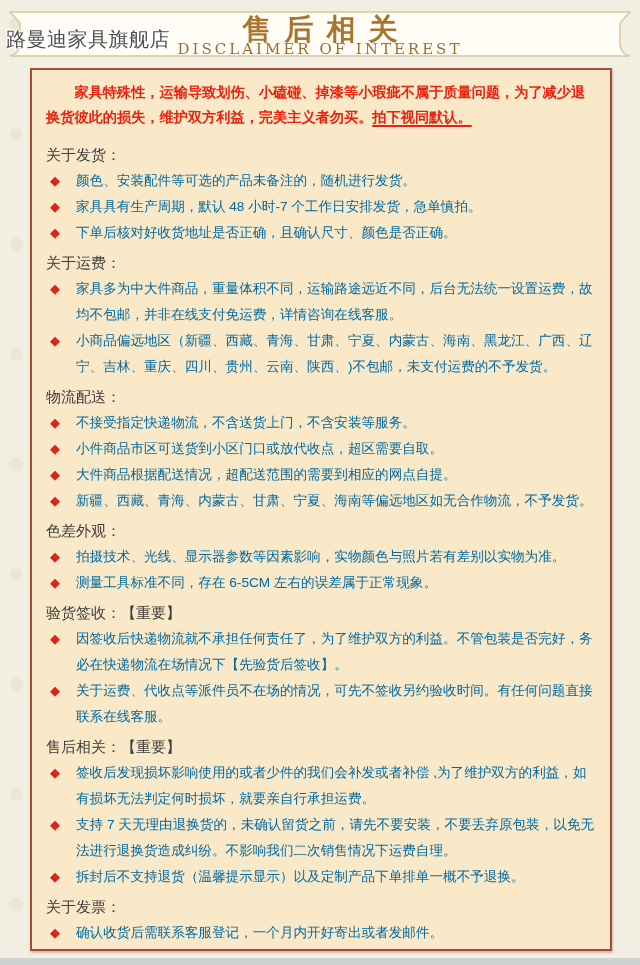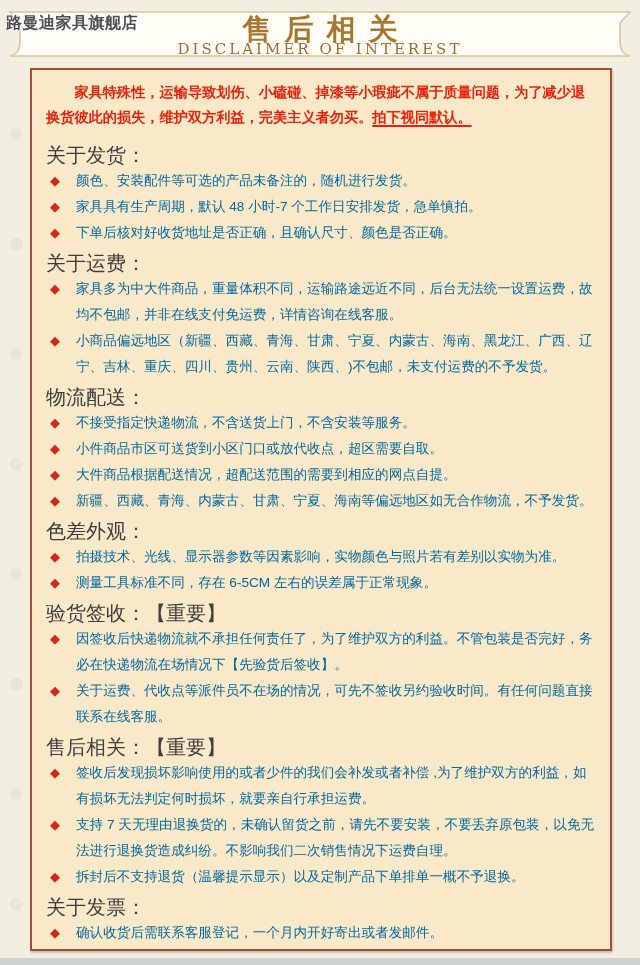--- a/index.html
+++ b/index.html
@@ -22,41 +22,41 @@
   .title{
     margin-top:4px;font-family:"DejaVu Serif","Liberation Serif",serif;
     font-size:29px;font-weight:bold;color:#a8762e;
     letter-spacing:13px;text-indent:13px;line-height:30px;
   }
   .subtitle{
     font-family:"DejaVu Serif","Liberation Serif",serif;
     font-size:15px;color:#9d6d35;letter-spacing:3px;line-height:11px;
   }
   .watermark{
-    position:absolute;left:-2px;top:3px;z-index:5;
-    font-size:16px;font-weight:bold;color:#4f4f4f;letter-spacing:0.5px;
+    position:absolute;left:-2px;top:16px;z-index:5;
+    font-size:20px;font-weight:normal;color:#4f4f4f;letter-spacing:0.5px;
     text-shadow:-1px -1px 0 #fff,1px -1px 0 #fff,-1px 1px 0 #fff,1px 1px 0 #fff;
   }
 
   
   .box{
     box-sizing:border-box;width:582px;height:883px;
     margin:10px 0 0 30px;
     background:#f9e9c8;border:2px solid #ac4a31;
     box-shadow:1px 2px 2px rgba(120,110,90,.35);
     padding:10px 14px 6px 14px;overflow:hidden;
   }
   .notice{
     margin:0 0 12px 0;text-indent:2em;
     color:#e8220e;font-weight:bold;font-size:14.2px;line-height:25px;
   }
   .notice .u{text-decoration:underline;text-decoration-thickness:2px;text-underline-offset:3px;}
 
   .section{margin-top:4px;}
-  .sec-head{font-size:20px;line-height:26px;color:#3d3d3d;}
+  .sec-head{font-size:15px;line-height:26px;color:#3d3d3d;}
   .sec-label{color:#404040;}
   .item{display:flex;align-items:flex-start;}
   .diamond{
     flex:0 0 30px;box-sizing:border-box;padding-left:4px;
     color:#d6251a;font-size:13px;line-height:26px;
   }
   .item-text{flex:1;font-size:13.6px;line-height:26px;color:#0369a1;}
 
   .bottom-strip{
     position:absolute;left:0;bottom:0;width:640px;height:7px;

